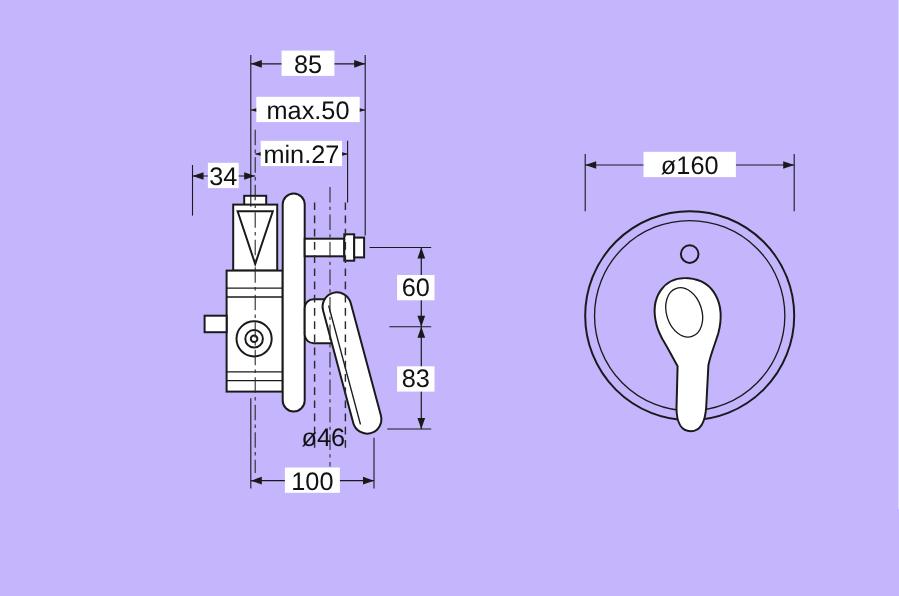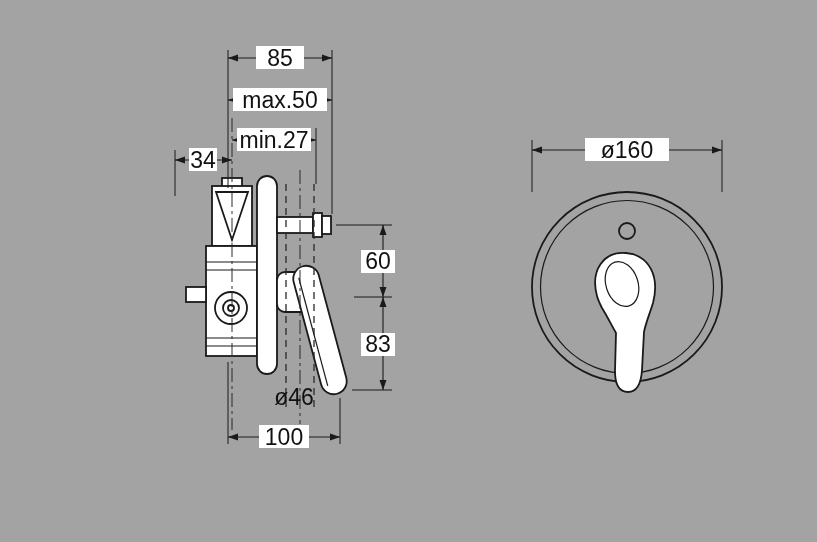--- a/index.html
+++ b/index.html
@@ -1,20 +1,20 @@
 <!DOCTYPE html>
 <html><head>
 <meta charset="utf-8">
 <style>
   html, body { margin: 0; padding: 0; background: #ffffff; }
   .canvas {
     position: relative;
     width: 817px;
     height: 542px;
-    background: #a3a3a3;
+    background: #c4b5fd;
     font-family: "Liberation Sans", sans-serif;
     overflow: hidden;
   }
   svg { display: block; }
   svg text {
     font-family: "Liberation Sans", sans-serif;
     font-size: 23px;
     fill: #111111;
     text-anchor: middle;
   }

